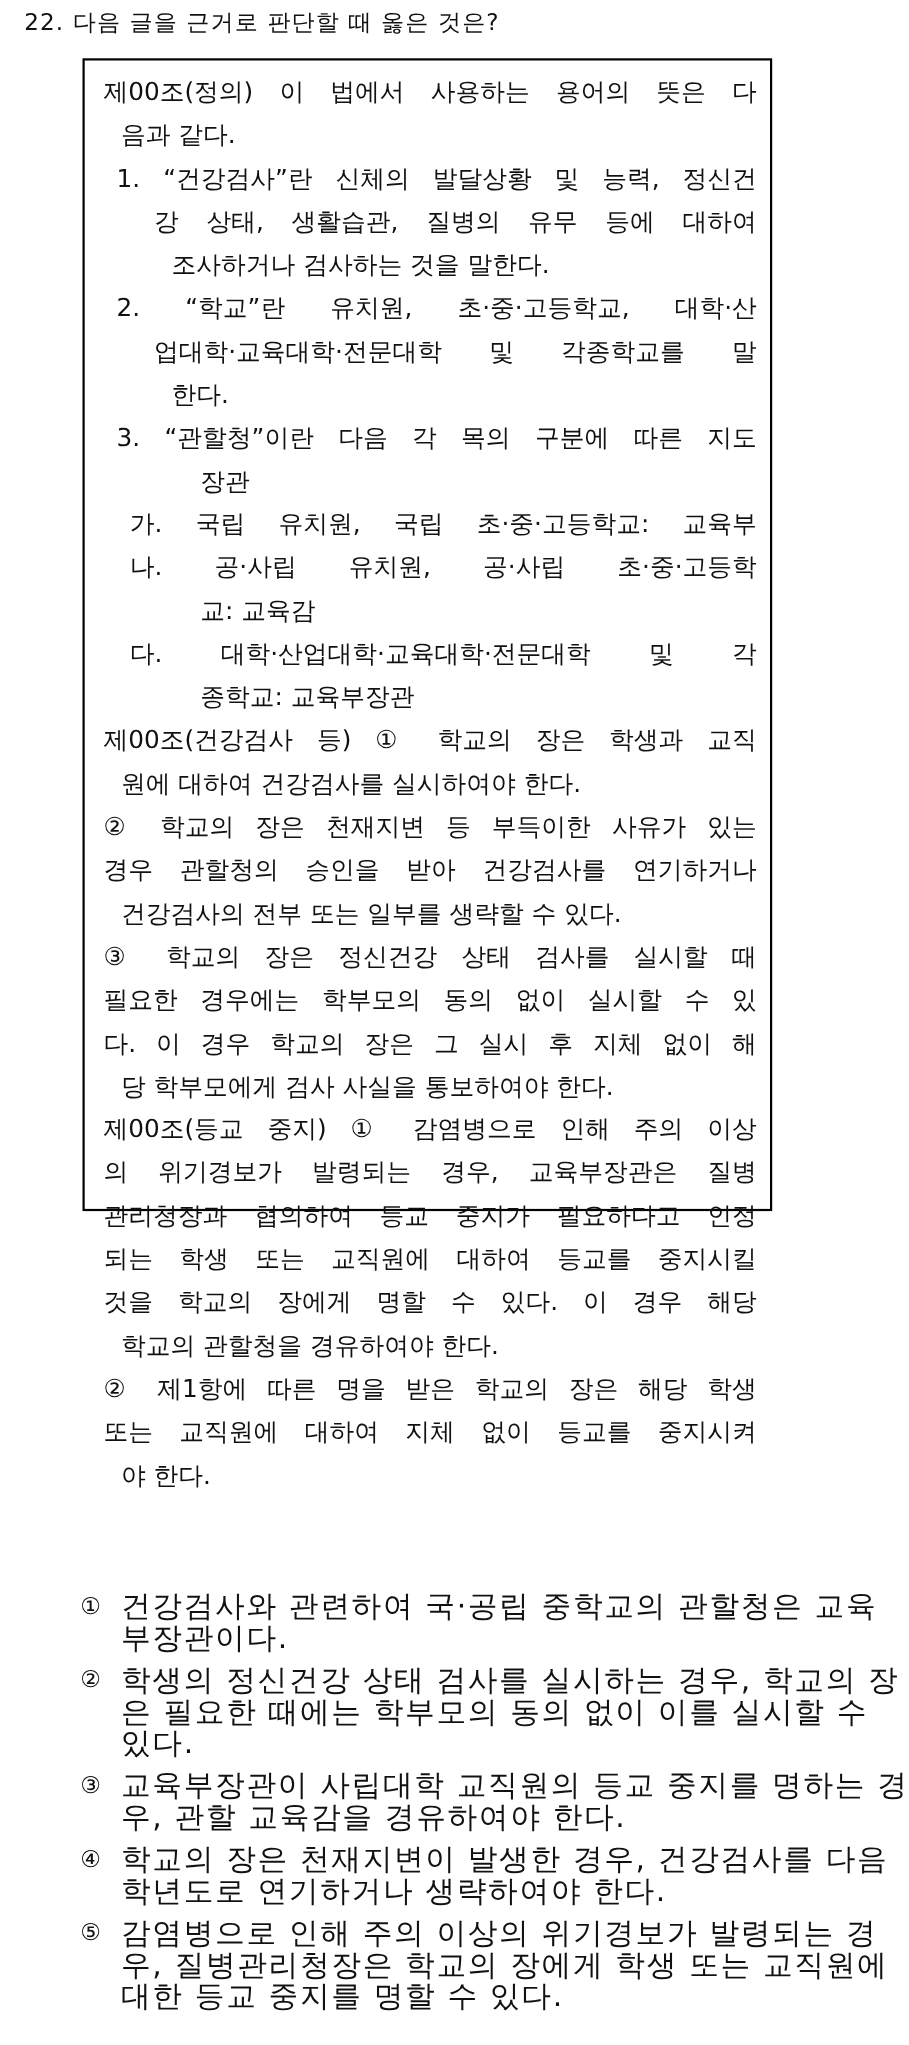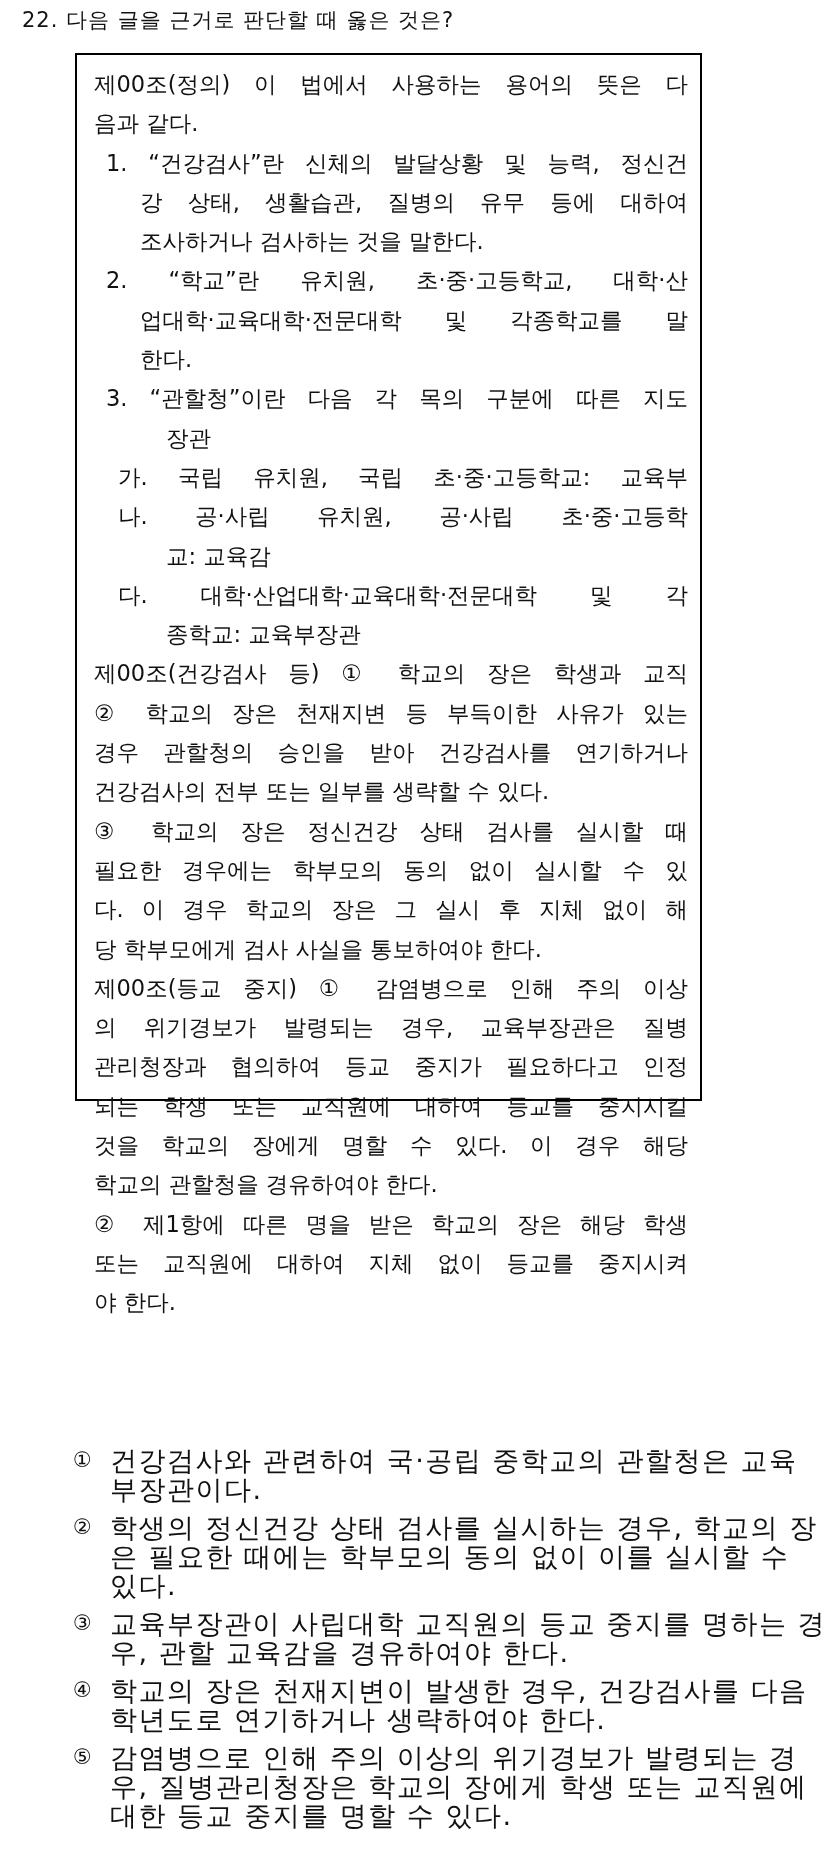--- a/index.html
+++ b/index.html
@@ -21,21 +21,21 @@
   }
   .box-lines {
     position: absolute; left: 17px; top: 10px; width: 594px;
   }
   .bl {
     height: 39.3px; line-height: 39.3px;
     font-size: 22.5px; white-space: nowrap;
     text-align: justify; text-align-last: justify;
     letter-spacing: 0px;
   }
-  .bl.last { text-align-last: left; }
+  .bl.last { text-align-last: left; margin-left: 16px; }
   .ind1 { padding-left: 12px; }
   .ind2 { padding-left: 46px; }
   .ind3 { padding-left: 24px; }
   .ind4 { padding-left: 72px; }
   .ind5 { padding-left: 68px; }
   .choices {
     position: absolute; left: 73px; top: 1446px; width: 690px;
   }
   .choice { position: relative; margin-bottom: 9px; }
   .choice-num {
@@ -64,20 +64,21 @@
       <div class="bl ind2">업대학·교육대학·전문대학 및 각종학교를 말</div>
       <div class="bl ind2 last">한다.</div>
       <div class="bl ind1">3. “관할청”이란 다음 각 목의 구분에 따른 지도</div>
       <div class="bl ind4 last">장관</div>
       <div class="bl ind3">가. 국립 유치원, 국립 초·중·고등학교: 교육부</div>
       <div class="bl ind3">나. 공·사립 유치원, 공·사립 초·중·고등학</div>
       <div class="bl ind4 last">교: 교육감</div>
       <div class="bl ind3">다. 대학·산업대학·교육대학·전문대학 및 각</div>
       <div class="bl ind4 last">종학교: 교육부장관</div>
       <div class="bl">제00조(건강검사 등) ① 학교의 장은 학생과 교직</div>
+      <div class="bl last">원에 대하여 건강검사를 실시하여야 한다.</div>
       <div class="bl">② 학교의 장은 천재지변 등 부득이한 사유가 있는</div>
       <div class="bl">경우 관할청의 승인을 받아 건강검사를 연기하거나</div>
       <div class="bl last">건강검사의 전부 또는 일부를 생략할 수 있다.</div>
       <div class="bl">③ 학교의 장은 정신건강 상태 검사를 실시할 때</div>
       <div class="bl">필요한 경우에는 학부모의 동의 없이 실시할 수 있</div>
       <div class="bl">다. 이 경우 학교의 장은 그 실시 후 지체 없이 해</div>
       <div class="bl last">당 학부모에게 검사 사실을 통보하여야 한다.</div>
       <div class="bl">제00조(등교 중지) ① 감염병으로 인해 주의 이상</div>
       <div class="bl">의 위기경보가 발령되는 경우, 교육부장관은 질병</div>
       <div class="bl">관리청장과 협의하여 등교 중지가 필요하다고 인정</div>

